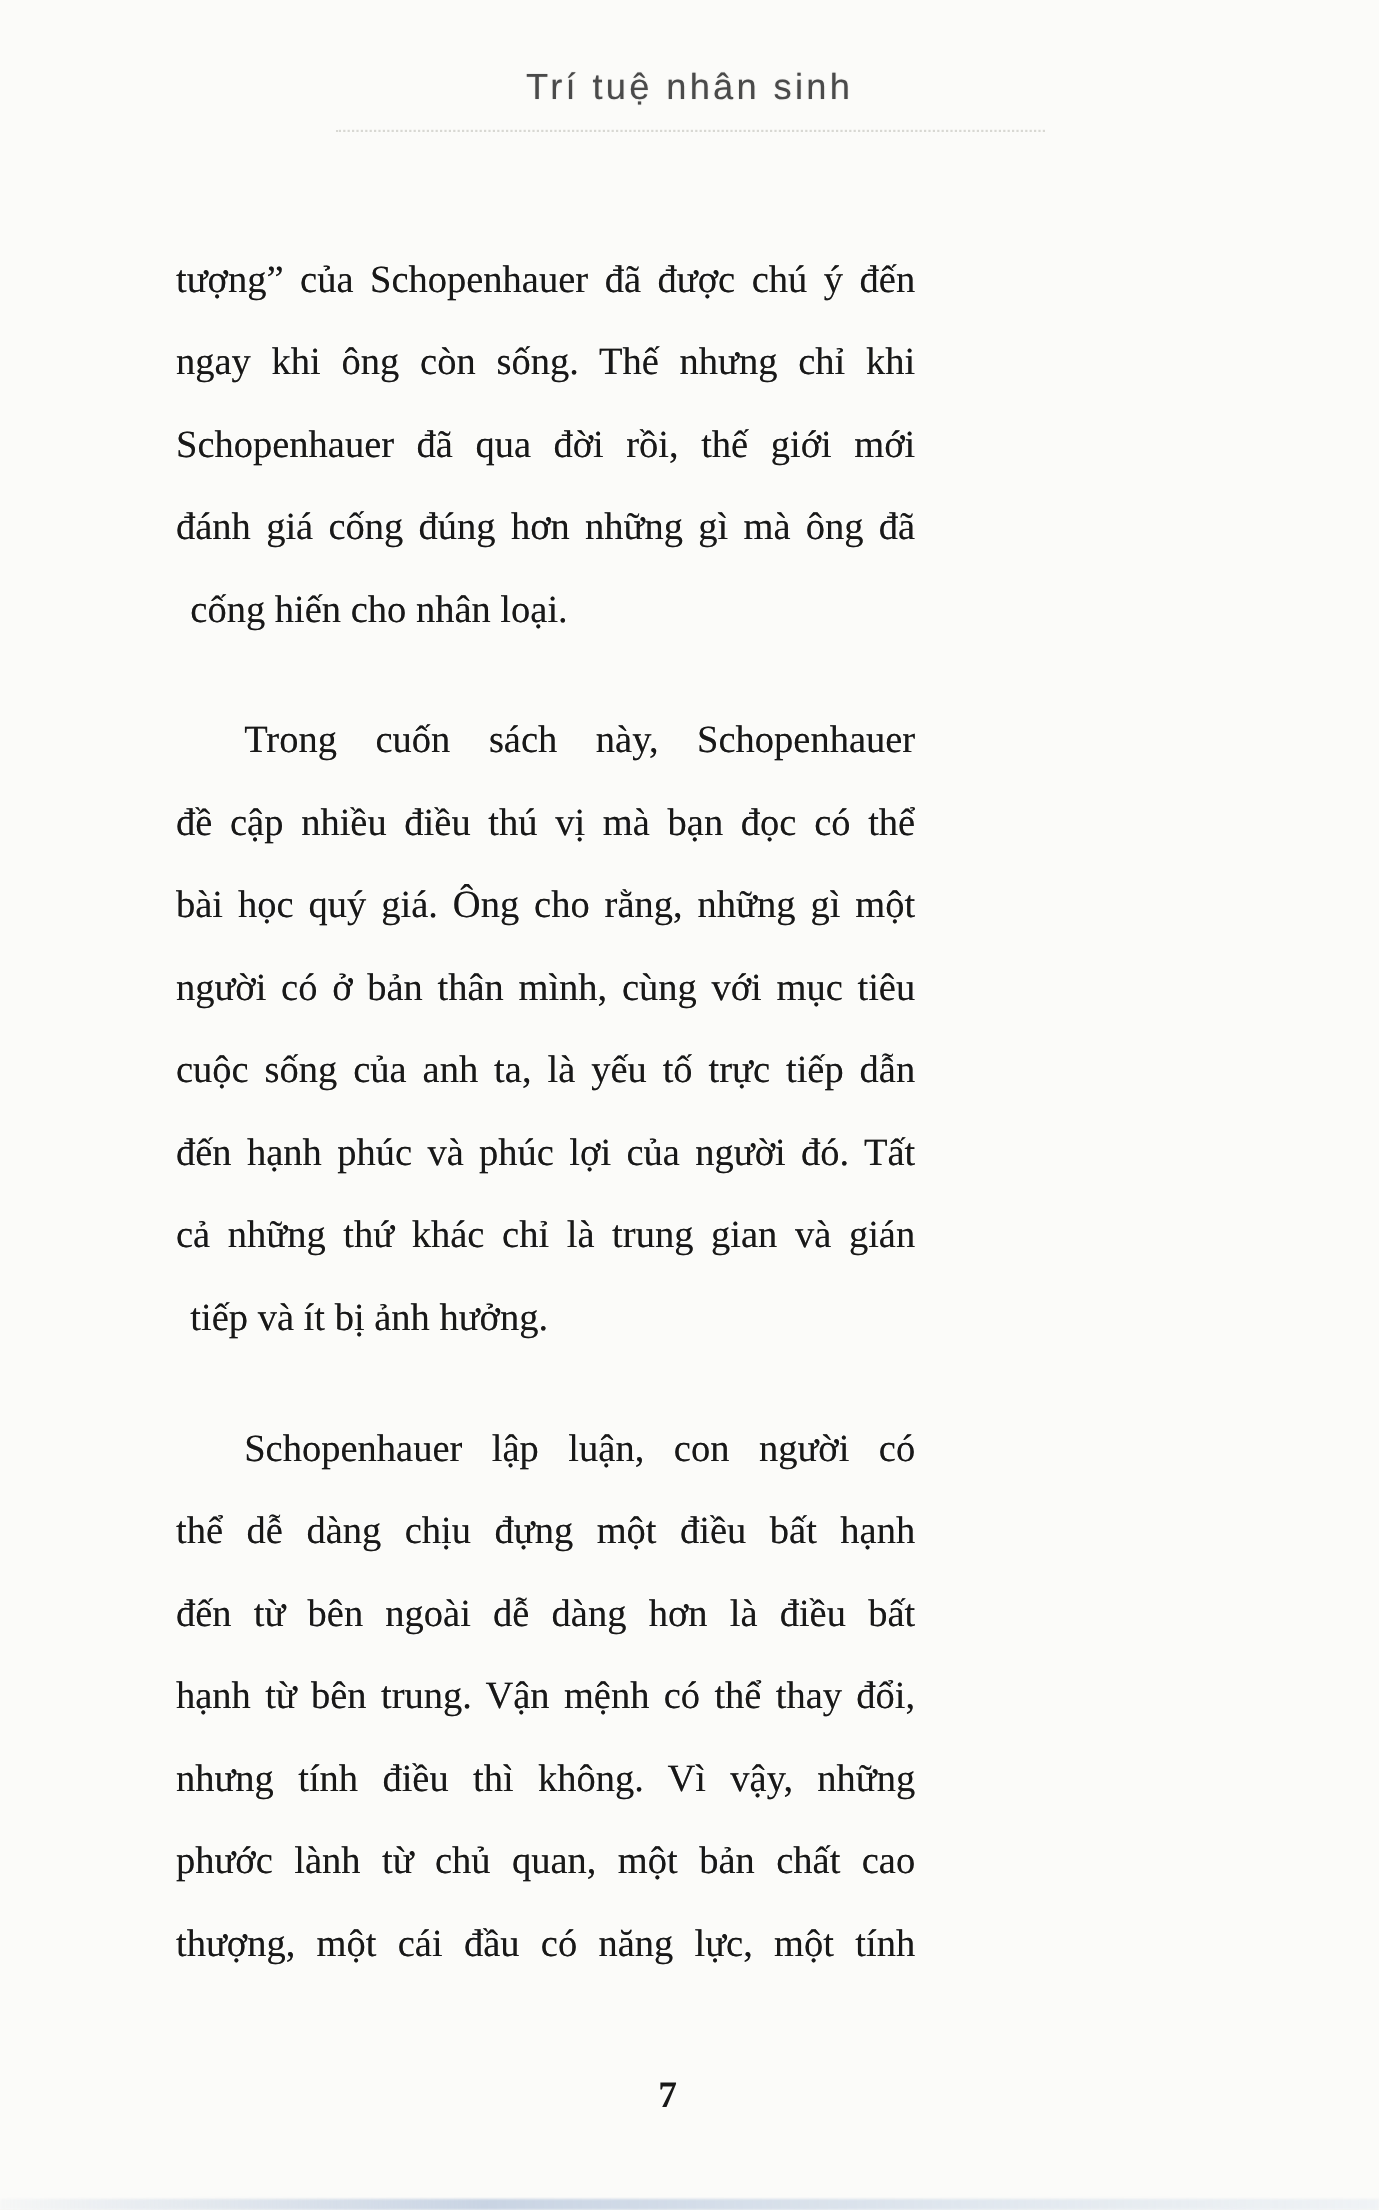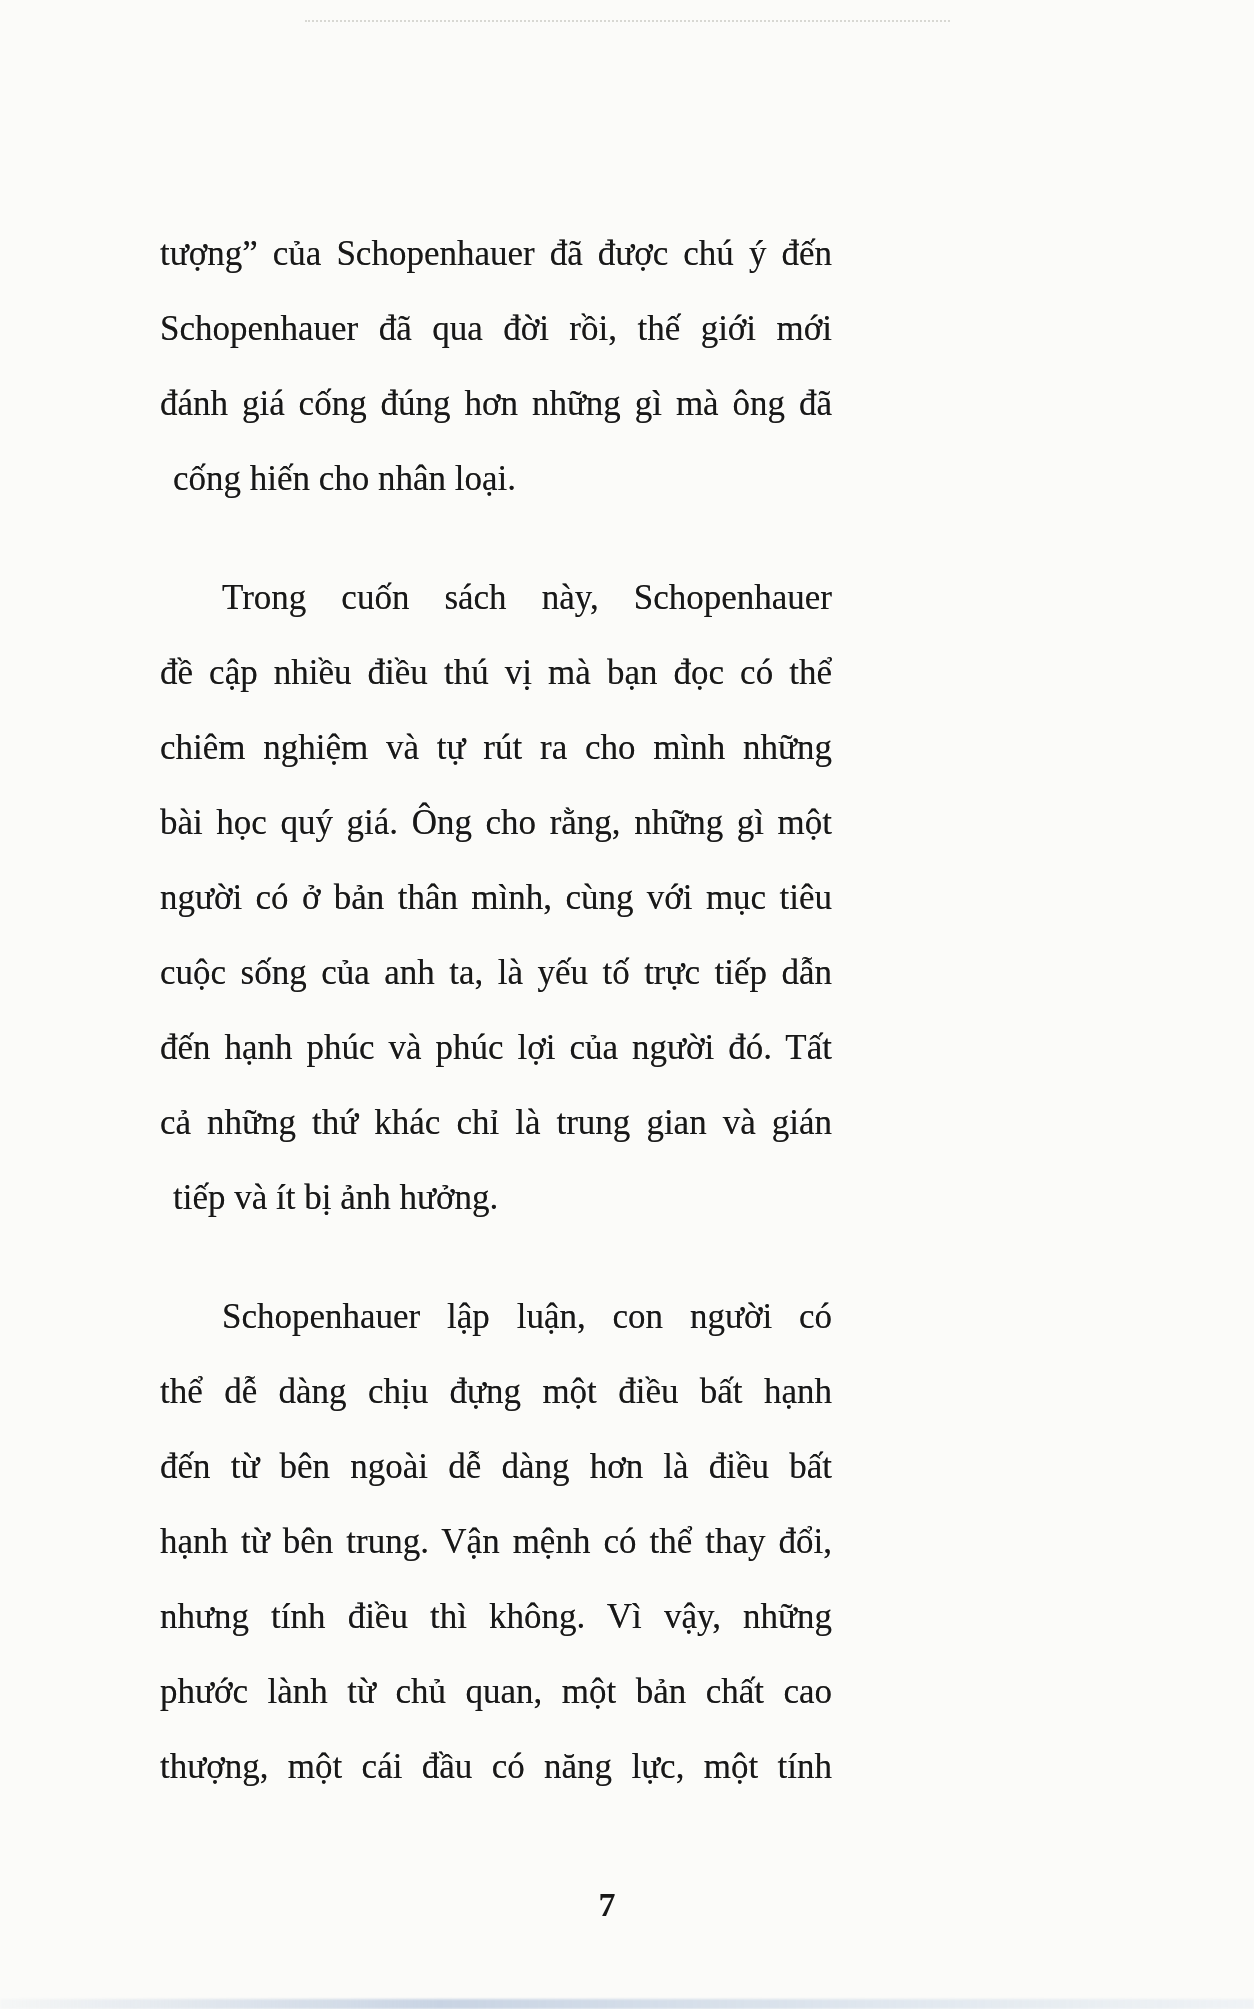--- a/index.html
+++ b/index.html
@@ -80,34 +80,37 @@
       rgba(175,195,220,0.35) 70%,
       rgba(180,200,225,0.15));
     filter: blur(1px);
   }
 </style>
 </head>
 <body>
 
 <div class="page">
 
+  <div class="running-head">
+    <span class="book-title">Trí tuệ nhân sinh</span>
+  </div>
 
   <div class="head-rule"></div>
 
   <div class="body-text" id="body-text">
       <div class="para">
         <div class="line first">tượng” của Schopenhauer đã được chú ý đến</div>
+        <div class="line">ngay khi ông còn sống. Thế nhưng chỉ khi</div>
         <div class="line">Schopenhauer đã qua đời rồi, thế giới mới</div>
         <div class="line">đánh giá cống đúng hơn những gì mà ông đã</div>
         <div class="line last-left">cống hiến cho nhân loại.</div>
       </div>
       <div class="para indent">
         <div class="line first">Trong cuốn sách này, Schopenhauer</div>
         <div class="line">đề cập nhiều điều thú vị mà bạn đọc có thể</div>
-        <div class="line">chiêm nghiệm và tự rút ra cho mình những</div>
         <div class="line">bài học quý giá. Ông cho rằng, những gì một</div>
         <div class="line">người có ở bản thân mình, cùng với mục tiêu</div>
         <div class="line">cuộc sống của anh ta, là yếu tố trực tiếp dẫn</div>
         <div class="line">đến hạnh phúc và phúc lợi của người đó. Tất</div>
         <div class="line">cả những thứ khác chỉ là trung gian và gián</div>
         <div class="line last-left">tiếp và ít bị ảnh hưởng.</div>
       </div>
       <div class="para indent">
         <div class="line first">Schopenhauer lập luận, con người có</div>
         <div class="line">thể dễ dàng chịu đựng một điều bất hạnh</div>

